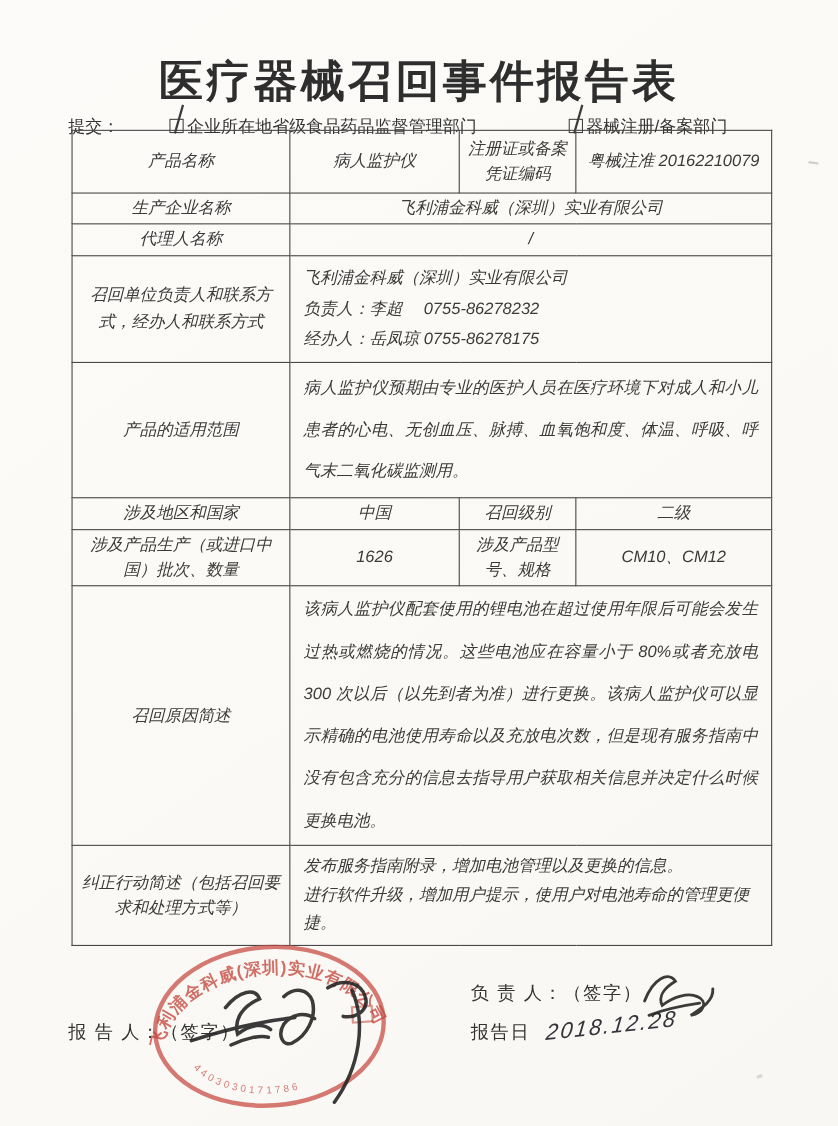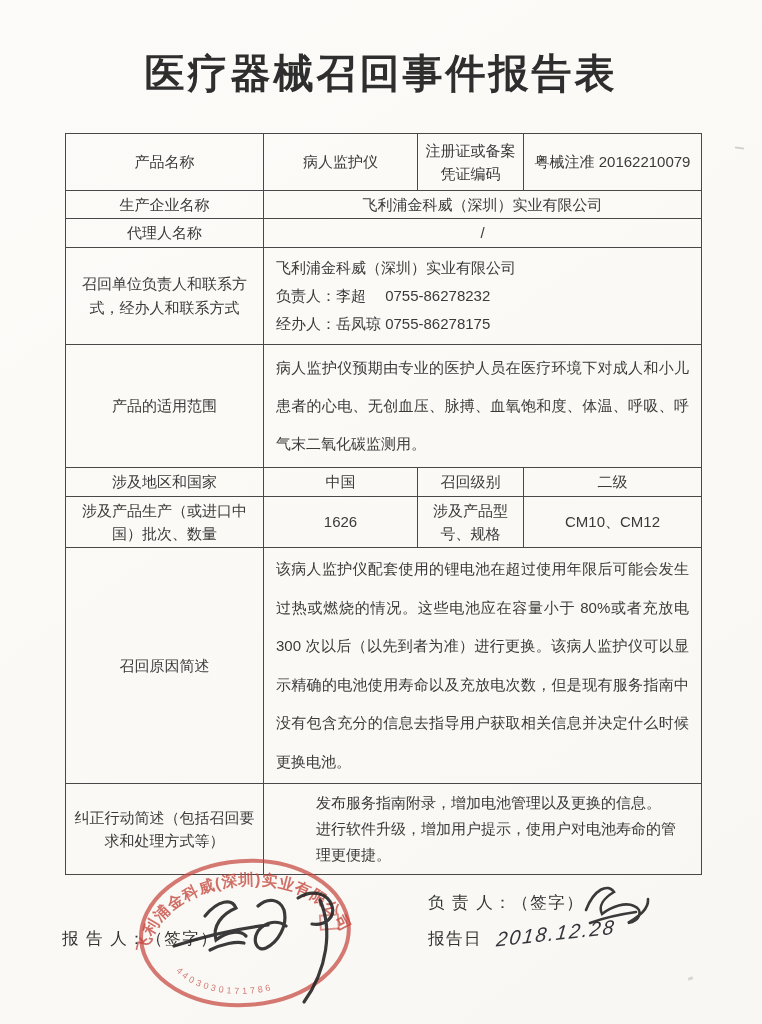--- a/index.html
+++ b/index.html
@@ -20,36 +20,36 @@
   .opt2 { position:absolute; left:455px; top:2px; }
   .cb {
     position:relative; display:inline-block; width:11px; height:11px;
     border:1.5px solid #454545; margin:0 3px -1px 0; vertical-align:baseline;
   }
   .tick {
     position:absolute; left:3px; bottom:-1px; width:2px; height:27px;
     background:#3a3a3a; transform:rotate(16deg); transform-origin:bottom left;
   }
   table.form-table {
-    position:absolute; left:65px; top:133px; width:636px; height:692px;
-    border-collapse:collapse; table-layout:fixed;
+    position:absolute; left:65px; top:118px; width:636px; height:692px;
+    border-collapse:collapse; table-layout:fixed;font-style:italic;
   }
   .form-table td {
     border:1.6px solid #484848; font-size:15px; text-align:center;
     vertical-align:middle; padding:2px 6px; color:#3a3a3a; line-height:1.55;
     overflow:hidden;
   }
   .r1{height:57px}.r2{height:26px}.r3{height:28px}.r4{height:85px}.r5{height:86px}
   .r6{height:29px}.r7{height:50px}.r8{height:50px}.r9{height:192px}.r10{height:80px}
   td.left { text-align:left; padding:6px 12px; }
   td.left div { line-height:28px; }
   td.para { text-align:justify; padding:4px 12px 4px 12px; line-height:38px; }
   td.reason { line-height:38.5px; padding:2px 12px; }
   td.action { padding:6px 12px; }
-  td.action div { line-height:26px; text-align:left;margin-left:40px; }
+  td.action div { line-height:26px; text-align:left; }
   .footer-label { position:absolute; font-size:16.5px; letter-spacing:1.5px; color:#333; }
   .lab-unit { left:62px; top:894px; }
   .lab-reporter { left:62px; top:928px; }
   .lab-responsible { left:428px; top:892px; }
   .lab-date { left:428px; top:928px; }
   .date-hand {
     position:absolute; left:496px; top:922px; font-size:20px; font-style:italic;
     color:#33333a; letter-spacing:2px; transform:rotate(-6deg) skewX(-12deg);
   }
   .stamp-svg { position:absolute; left:125px; top:843px; transform:rotate(-4deg); }
@@ -59,20 +59,29 @@
   .art1 { left:735px; top:147px; width:9px; height:2px; transform:rotate(8deg); }
   .art2 { left:688px; top:977px; width:5px; height:3px; transform:rotate(-20deg); opacity:.35; }
 </style>
 </head>
 <body>
 
 <div class="page">
 
   <h1 class="title">医疗器械召回事件报告表</h1>
 
+  <div class="submit-line">
+    <span class="submit-label">提交：</span>
+    <span class="opt1">
+      <span class="cb"><span class="tick"></span></span><span>企业所在地省级食品药品监督管理部门</span>
+    </span>
+    <span class="opt2">
+      <span class="cb"><span class="tick"></span></span><span>器械注册/备案部门</span>
+    </span>
+  </div>
 
   <table class="form-table">
     <colgroup>
         <col style="width:198px">
         <col style="width:154px">
         <col style="width:106px">
         <col style="width:178px">
       </colgroup>
     <tbody>
         <tr class="r1">

